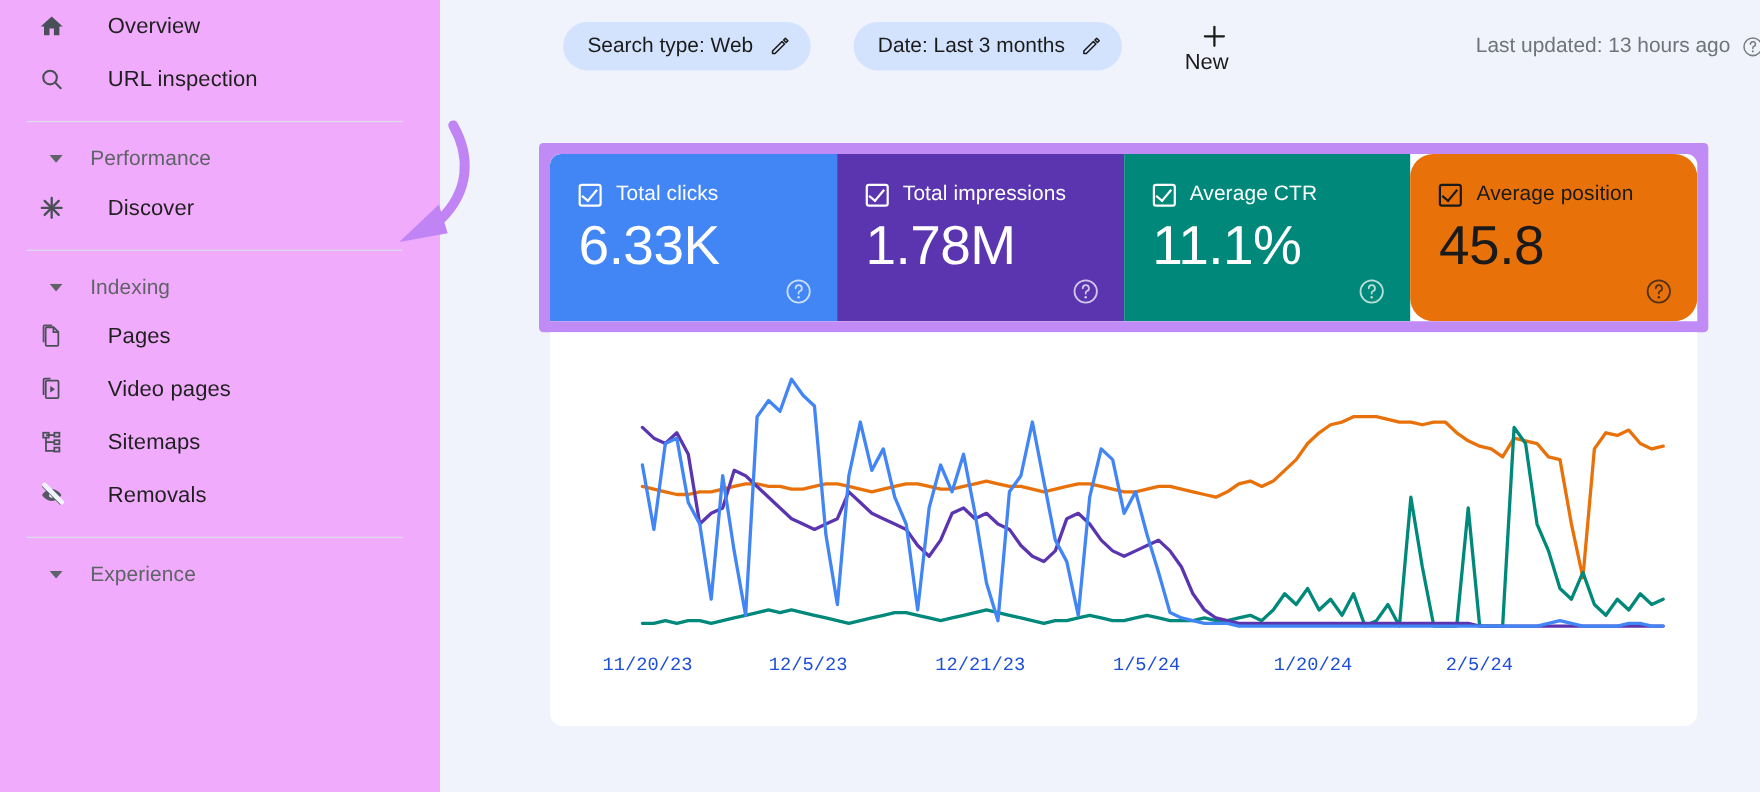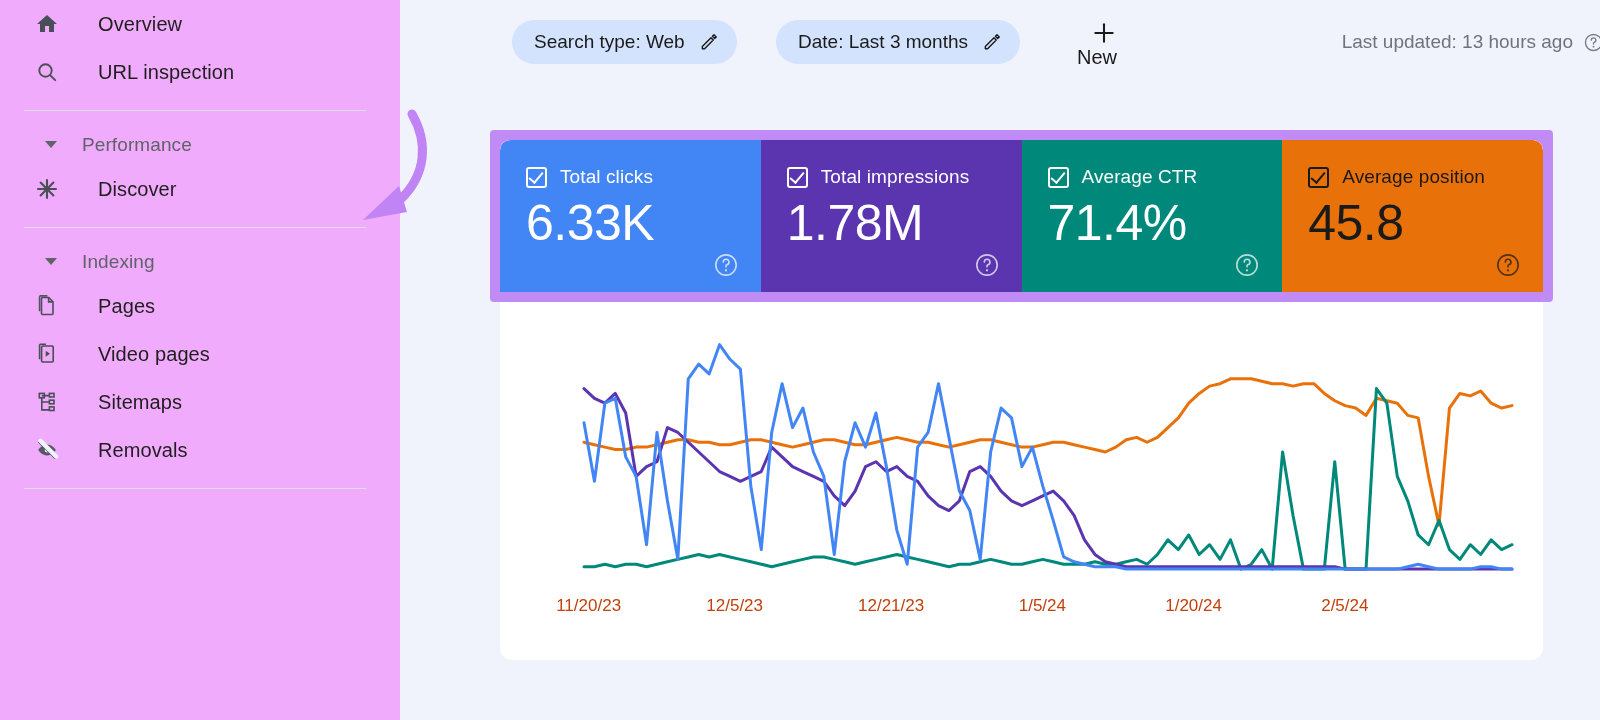--- a/index.html
+++ b/index.html
@@ -98,21 +98,21 @@
     flex: 1; display: flex; overflow: hidden;
     border-top-left-radius: 10px; border-top-right-radius: 10px;
     background: #ffffff;
   }
   .metric-card {
     flex: 1 1 0; position: relative;
     padding: 26px 0 0 26px;
     min-width: 0;
   }
   .metric-card:first-child { border-top-left-radius: 10px; }
-  .metric-card:last-child  { border-top-right-radius: 10px; }
+  .metric-card:last-child  { border-top-right-radius: 10px; border-radius: 21px; }
   .metric-head { display: flex; align-items: center; }
   .metric-check {
     width: 21px; height: 21px; flex: 0 0 21px;
     border: 2px solid currentColor; border-radius: 3px;
     position: relative;
   }
   .metric-check::after {
     content: ""; position: absolute;
     left: 4px; top: 0px; width: 6px; height: 12px;
     border-right: 2.4px solid currentColor; border-bottom: 2.4px solid currentColor;
@@ -136,21 +136,21 @@
     position: absolute; left: 500px; top: 302px; width: 1043px; height: 358px;
     background: #FFFFFF;
     border-bottom-left-radius: 12px; border-bottom-right-radius: 12px;
   }
   #chart-svg { position: absolute; left: 0; top: 0; width: 1043px; height: 290px; }
   #xaxis {
     position: absolute; left: 0; bottom: 42px; width: 1043px; height: 22px;
   }
   .xtick {
     position: absolute; transform: translateX(-50%);
-    font-size: 17px; color: #c2410c; white-space: nowrap;
+    font-size: 17px; color: #1d4ed8; white-space: nowrap; font-family: Liberation Mono, monospace;
   }
 
   
   #annotation-arrow {
     position: absolute; left: 355px; top: 108px;
     width: 90px; height: 135px; pointer-events: none;
   }
   #annotation-arrow svg { display: block; overflow: visible; }
 </style>
 </head>
@@ -256,20 +256,28 @@
           <circle cx="12" cy="12" r="2.4" fill="#F1F3FC" stroke="none"></circle>
           <line x1="4.2" y1="4.2" x2="19.8" y2="19.8" stroke="currentColor" stroke-width="2" stroke-linecap="round"></line>
           <line x1="4.2" y1="4.2" x2="19.8" y2="19.8" stroke="#F1F3FC" stroke-width="4.4" stroke-linecap="round" transform="translate(1.3,-1.3)"></line>
         </svg>
       </span>
       <span class="nav-label">Removals</span>
     </div>
 
     <div class="nav-divider"></div>
 
+    <div class="group-header">
+      <span class="group-caret">
+        <svg width="12" height="8" viewBox="0 0 12 8" fill="#5F6368">
+            <path d="M0 0h12L6 7z"></path>
+          </svg>
+      </span>
+      <span class="group-title">Experience</span>
+    </div>
   </nav>
 
   <div id="topbar">
 
     <div class="chip" id="chip-search-type">
       <span class="chip-label">Search type: Web</span>
       <span class="chip-edit">
         <svg width="20" height="20" viewBox="0 0 24 24" fill="none" stroke="currentColor" stroke-width="1.7" stroke-linecap="round" stroke-linejoin="round">
           <path d="M4 17.3V20h2.7L17.1 9.6l-2.7-2.7z"></path>
             <path d="M16.1 5.2l1.9-1.9 2.7 2.7-1.9 1.9z"></path>
@@ -340,21 +348,21 @@
             <circle cx="12" cy="16.9" r="1.05" fill="currentColor" stroke="none"></circle>
           </svg>
         </span>
       </div>
 
       <div class="metric-card card-ctr">
         <div class="metric-head">
           <span class="metric-check"></span>
           <span class="metric-name">Average CTR</span>
         </div>
-        <div class="metric-value">71.4%</div>
+        <div class="metric-value">11.1%</div>
         <span class="metric-help">
           <svg width="26" height="26" viewBox="0 0 24 24" fill="none" stroke="currentColor" stroke-width="1.5">
             <circle cx="12" cy="12" r="9.4"></circle>
             <path d="M9.5 9.3a2.6 2.6 0 1 1 3.3 2.5c-.6.25-.8.75-.8 1.4v.5" stroke-linecap="round"></path>
             <circle cx="12" cy="16.9" r="1.05" fill="currentColor" stroke="none"></circle>
           </svg>
         </span>
       </div>
 
       <div class="metric-card card-position">

